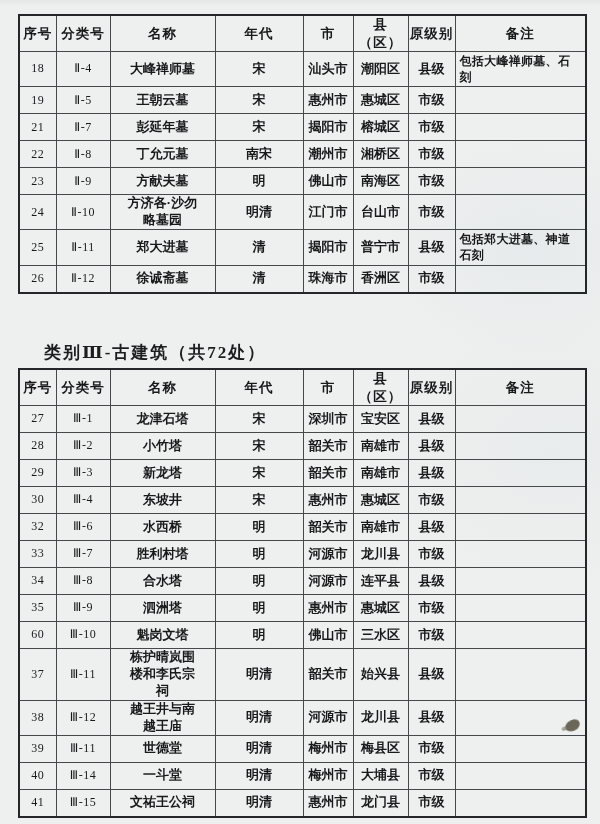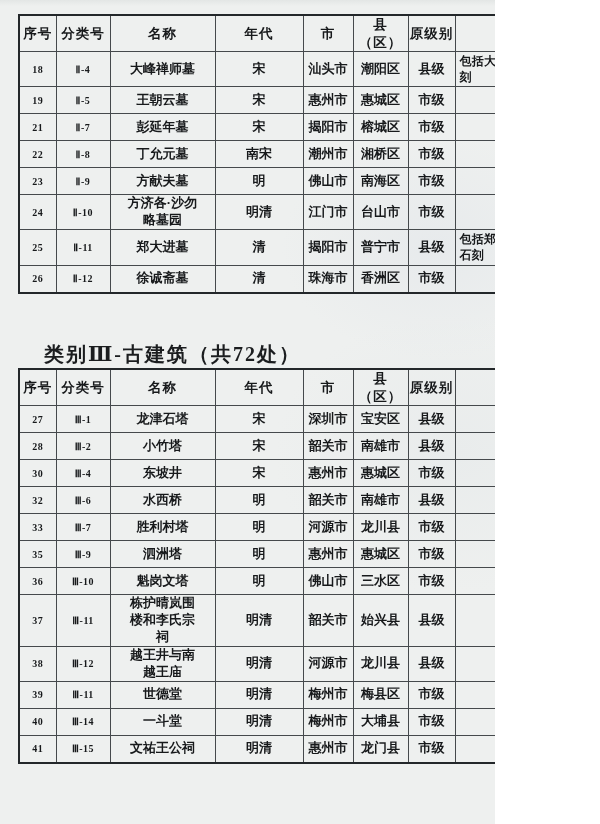--- a/index.html
+++ b/index.html
@@ -1,18 +1,18 @@
 <!DOCTYPE html>
 <html><head>
 <meta charset="utf-8">
 <style>
   html,body{margin:0;padding:0;}
   .page{
     position:relative;
-    width:495px;height:824px;
+    width:600px;height:824px;
     background:#eef0ef;
     background-image:
       radial-gradient(ellipse 220px 160px at 88% 30%, #e7eaec 0%, rgba(231,234,236,0) 70%),
       radial-gradient(ellipse 260px 200px at 92% 55%, #e9ecec 0%, rgba(233,236,236,0) 70%),
       linear-gradient(to bottom, #e3e6e5 0px, #eef0ef 6px),
       linear-gradient(to right, #e6e9e8 0px, #eef0ef 8px);
     overflow:hidden;
     font-family:"Liberation Sans", sans-serif;
     color:#17191b;
   }
@@ -45,37 +45,37 @@
     font-size:13px;
     font-weight:bold;
   }
   
   col.w0{width:37px;}  col.w1{width:54px;}  col.w2{width:105px;}
   col.w3{width:88px;}  col.w4{width:50px;}  col.w5{width:55px;}
   col.w6{width:47px;}  col.w7{width:131px;}
   
   td.c0,td.c1{
     font-family:"Liberation Serif", serif;
-    font-weight:700;
-    font-size:10px;
+    font-weight:400;
+    font-size:12px;
     letter-spacing:0.5px;
   }
   td.c7{
     text-align:left;
     padding:1px 4px;
     font-size:12px;
     line-height:1.35;
     letter-spacing:0.3px;
   }
   td.c2{padding:0 16px;}
   .section-heading{
     position:absolute;
     left:44px;top:341px;
     font-family:"Liberation Serif","DejaVu Serif",serif;
-    font-size:20px;
+    font-size:17px;
     font-weight:bold;
     letter-spacing:2px;
     color:#1b1d1f;
   }
   .smudge{
     position:absolute;
     left:565px;top:720px;
     width:15px;height:11px;
     background:#4e4a38;
     border-radius:60% 40% 55% 45%;
@@ -245,20 +245,30 @@
           <td class="c0">28</td>
           <td class="c1">Ⅲ-2</td>
           <td class="c2">小竹塔</td>
           <td class="c3">宋</td>
           <td class="c4">韶关市</td>
           <td class="c5">南雄市</td>
           <td class="c6">县级</td>
           <td class="c7"></td>
         </tr>
         <tr>
+          <td class="c0">29</td>
+          <td class="c1">Ⅲ-3</td>
+          <td class="c2">新龙塔</td>
+          <td class="c3">宋</td>
+          <td class="c4">韶关市</td>
+          <td class="c5">南雄市</td>
+          <td class="c6">县级</td>
+          <td class="c7"></td>
+        </tr>
+        <tr>
           <td class="c0">30</td>
           <td class="c1">Ⅲ-4</td>
           <td class="c2">东坡井</td>
           <td class="c3">宋</td>
           <td class="c4">惠州市</td>
           <td class="c5">惠城区</td>
           <td class="c6">市级</td>
           <td class="c7"></td>
         </tr>
         <tr>
@@ -275,31 +285,41 @@
           <td class="c0">33</td>
           <td class="c1">Ⅲ-7</td>
           <td class="c2">胜利村塔</td>
           <td class="c3">明</td>
           <td class="c4">河源市</td>
           <td class="c5">龙川县</td>
           <td class="c6">市级</td>
           <td class="c7"></td>
         </tr>
         <tr>
+          <td class="c0">34</td>
+          <td class="c1">Ⅲ-8</td>
+          <td class="c2">合水塔</td>
+          <td class="c3">明</td>
+          <td class="c4">河源市</td>
+          <td class="c5">连平县</td>
+          <td class="c6">县级</td>
+          <td class="c7"></td>
+        </tr>
+        <tr>
           <td class="c0">35</td>
           <td class="c1">Ⅲ-9</td>
           <td class="c2">泗洲塔</td>
           <td class="c3">明</td>
           <td class="c4">惠州市</td>
           <td class="c5">惠城区</td>
           <td class="c6">市级</td>
           <td class="c7"></td>
         </tr>
         <tr>
-          <td class="c0">36</td>
+          <td class="c0">60</td>
           <td class="c1">Ⅲ-10</td>
           <td class="c2">魁岗文塔</td>
           <td class="c3">明</td>
           <td class="c4">佛山市</td>
           <td class="c5">三水区</td>
           <td class="c6">市级</td>
           <td class="c7"></td>
         </tr>
         <tr>
           <td class="c0">37</td>

